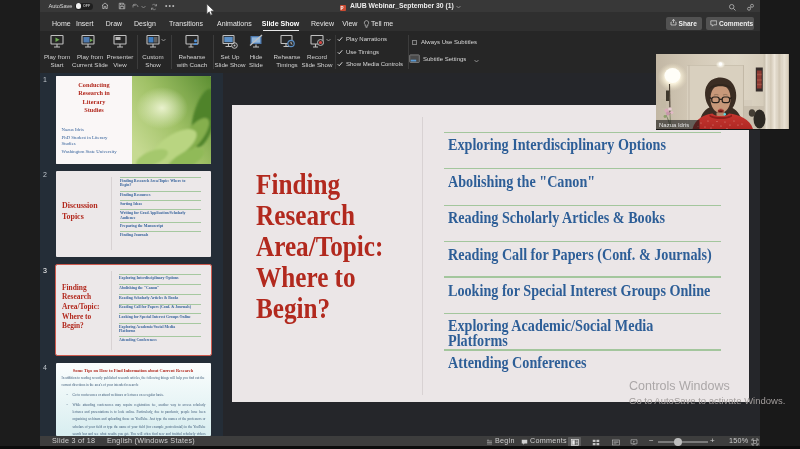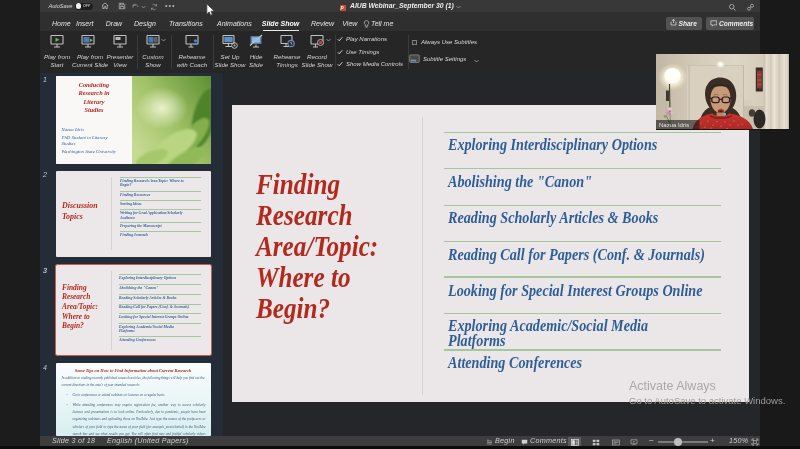--- a/index.html
+++ b/index.html
@@ -1,21 +1,21 @@
 <!DOCTYPE html>
 <html><head>
 <meta charset="utf-8">
 <style>
   html,body{margin:0;padding:0;}
   *{box-sizing:border-box;}
   #desktop{position:relative;width:800px;height:449px;background:#1c1c1c;overflow:hidden;
     font-family:"Liberation Sans",sans-serif;}
   .abs{position:absolute;}
   
-  #win{position:absolute;left:40px;top:0;width:720px;height:446px;background:#262626;font-style:italic;}
+  #win{position:absolute;left:40px;top:0;width:720px;height:446px;background:#262626;}
   #titlebar{position:absolute;left:0;top:0;width:720px;height:12px;background:#383838;}
   #menubar{position:absolute;left:0;top:12px;width:720px;height:19px;background:#2f2f2f;}
   #ribbon{position:absolute;left:0;top:31px;width:720px;height:42px;background:#262626;}
   #contentarea{position:absolute;left:0;top:73px;width:720px;height:363px;background:#25262a;}
   #panel{position:absolute;left:0;top:0;width:183px;height:363px;background:#242d37;}
   #statusbar{position:absolute;left:0;top:436px;width:720px;height:10px;background:#3d3d3d;}
   
   .tb-txt{position:absolute;color:#d8d8d8;font-size:6.5px;line-height:12px;}
   
   .tab{position:absolute;top:0;height:19px;line-height:24px;color:#e4e4e4;font-size:7px;}
@@ -325,21 +325,21 @@
         <div class="gline" style="top:171.4px"></div>
         <div class="li-item" style="top:179px">Looking for Special Interest Groups Online</div>
         <div class="gline" style="top:207.9px"></div>
         <div class="li-item" style="top:214.3px;width:245px;white-space:normal">Exploring Academic/Social Media Platforms</div>
         <div class="gline" style="top:244.4px"></div>
         <div class="li-item" style="top:250.8px">Attending Conferences</div>
       </div>
     </div>
     <div id="statusbar">
       <div class="sb-txt" style="left:12px">Slide 3 of 18</div>
-      <div class="sb-txt" style="left:67px">English (United Papers)</div>
+      <div class="sb-txt" style="left:67px">English (Windows States)</div>
       <svg class="abs" style="left:446px;top:2.5px" width="7" height="6" viewBox="0 0 14 12">
           <path d="M2 10 H12 M2 7 H12 M2 4 H12 M4 4 V1.5 M4 1.5 L5 2.5 M4 1.5 L3 2.5" stroke="#c4c4c4" stroke-width="1.1" fill="none"></path>
         </svg>
       <div class="sb-txt" style="left:455px">Begin</div>
       <svg class="abs" style="left:481px;top:2.5px" width="7" height="6.5" viewBox="0 0 14 13">
           <path d="M1.5 1.5 H12.5 V9 H7 L4.5 11.5 V9 H1.5 Z" fill="#d0d0d0"></path>
         </svg>
       <div class="sb-txt" style="left:490px">Comments</div>
       <div class="abs" style="left:528px;top:0.5px;width:13px;height:11px;background:#5c5c5c;border-radius:1px"></div>
       <svg class="abs" style="left:530.5px;top:2.5px" width="8" height="7" viewBox="0 0 16 14">
@@ -368,21 +368,21 @@
       <div class="sb-txt" style="left:670px;font-size:8px">+</div>
       <div class="sb-txt" style="left:689px">150%</div>
       <svg class="abs" style="left:711px;top:2px" width="8" height="8" viewBox="0 0 16 16">
           <path d="M6 2 H2 V6 M10 2 H14 V6 M2 10 V14 H6 M14 10 V14 H10" fill="none" stroke="#c4c4c4" stroke-width="1.5"></path>
           <rect x="5" y="5" width="6" height="6" fill="none" stroke="#c4c4c4" stroke-width="1.2"></rect>
         </svg>
     </div>
   </div>
   <div class="abs" style="left:0;top:446px;width:800px;height:3px;background:#0c0c0c"></div>
 
-  <div class="abs" style="left:629px;top:379.5px;font-size:12.5px;line-height:1;color:#aba7a8;">Activate Always</div>
+  <div class="abs" style="left:629px;top:379.5px;font-size:12.5px;line-height:1;color:#aba7a8;">Controls Windows</div>
   <div class="abs" style="left:629px;top:395.8px;font-size:9.5px;line-height:1;color:#a19c9b;">Go to AutoSave to activate Windows.</div>
 
   <div id="webcam" style="left:655.6px;top:53.6px;position:absolute;width:134.3px;height:76.6px;background:#141414;padding:0.8px">
     <svg width="132.7" height="75" viewBox="0 0 132.7 75">
       <defs>
         <linearGradient id="wall" x1="0" y1="0" x2="1" y2="0">
           <stop offset="0%" stop-color="#c2b7a4"></stop>
             <stop offset="30%" stop-color="#d4cab8"></stop>
           <stop offset="60%" stop-color="#ded6c6"></stop>
             <stop offset="100%" stop-color="#cdc3b0"></stop>

